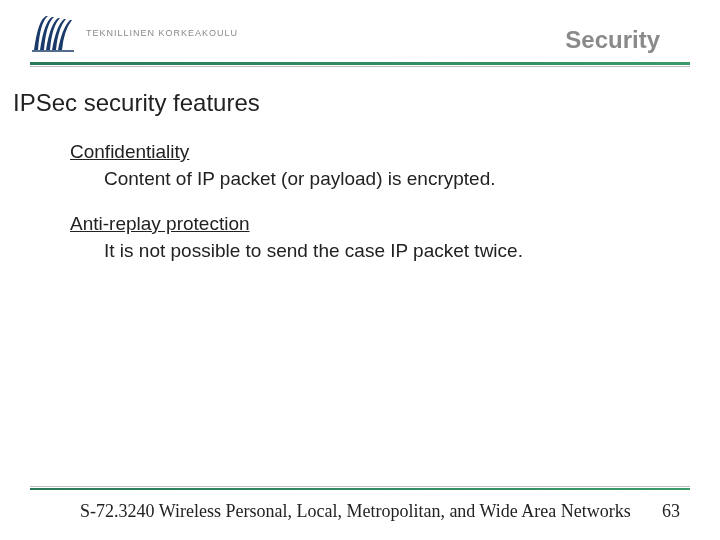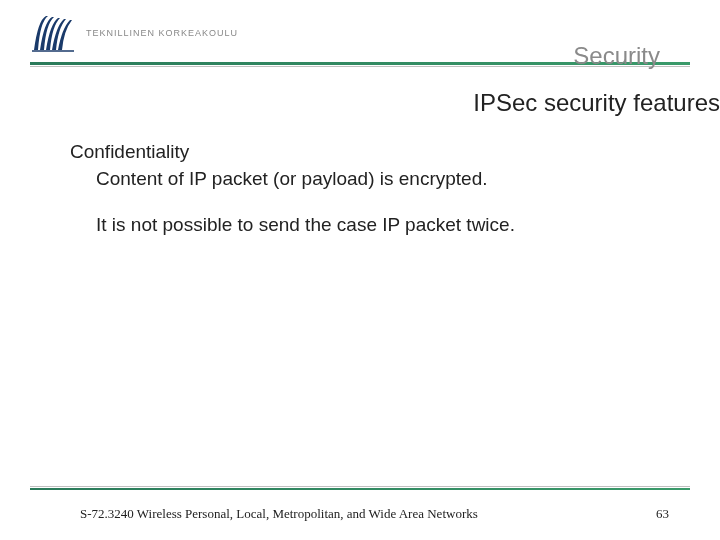--- a/index.html
+++ b/index.html
@@ -26,59 +26,61 @@
   }
   .institution {
     font-size: 9px;
     letter-spacing: 1px;
     color: #888;
     font-family: Arial, sans-serif;
   }
   .header-title {
     position: absolute;
     right: 60px;
-    top: 42px;
+    top: 26px;
     font-size: 24px;
     color: #8a8a8a;
     font-family: Verdana, sans-serif;
+    font-weight: bold;
   }
   .header-rule {
     margin: 8px 30px 0 30px;
     height: 3px;
     background: linear-gradient(to right, #2a7a5a, #3a9a6a);
     border: none;
   }
   .header-rule-thin {
     margin: 1px 30px 0 30px;
     height: 1px;
     background: #c0c0c0;
     border: none;
   }
   .slide-title {
-    text-align: right;
+    text-align: left;
     font-size: 24px;
     color: #222;
-    margin: 22px 0 24px 4px;
+    margin: 22px 0 24px 13px;
     font-family: Verdana, sans-serif;
     font-weight: normal;
   }
   .content {
     padding: 0 70px;
   }
   .section-head {
     font-size: 19px;
     color: #222;
     font-family: Verdana, sans-serif;
     margin-bottom: 4px;
+    text-decoration: underline;
   }
   .section-body {
     font-size: 19px;
     color: #222;
     font-family: Verdana, sans-serif;
-    margin-left: 26px;
+    margin-left: 34px;
     margin-bottom: 22px;
     line-height: 1.25;
   }
   .footer-rule {
     position: absolute;
     left: 30px;
     right: 30px;
     bottom: 50px;
     height: 2px;
     background: linear-gradient(to right, #2a7a5a, #3a9a6a);
@@ -89,26 +91,26 @@
     left: 30px;
     right: 30px;
     bottom: 53px;
     height: 1px;
     background: #c0c0c0;
     border: none;
   }
   .footer {
     position: absolute;
     left: 80px;
-    right: 51px;
+    right: 40px;
     bottom: 18px;
     display: flex;
     justify-content: space-between;
     font-family: "Times New Roman", serif;
-    font-size: 13px;
+    font-size: 18px;
     color: #222;
   }
 </style>
 </head>
 <body>
 
 <div class="header">
   <div class="logo-area">
     <svg class="logo-svg" viewBox="0 0 48 42">
       <path d="M 4 38 Q 8 8 16 4 L 18 4 Q 10 10 8 38 Z" fill="#1a3a6a"></path>
@@ -125,20 +127,21 @@
 <hr class="header-rule">
 <hr class="header-rule-thin">
 
 <h1 class="slide-title">IPSec security features</h1>
 
 <div class="content">
   <div class="section-head">Confidentiality</div>
   <div class="section-body">Content of IP packet (or payload) is encrypted.</div>
 
 
+  <div class="section-head">Anti-replay protection</div>
   <div class="section-body">It is not possible to send the case IP packet twice.</div>
 </div>
 
 <hr class="footer-rule-thin">
 <hr class="footer-rule">
 
 <div class="footer">
   <span>S-72.3240 Wireless Personal, Local, Metropolitan, and Wide Area Networks</span>
   <span>63</span>
 </div>

